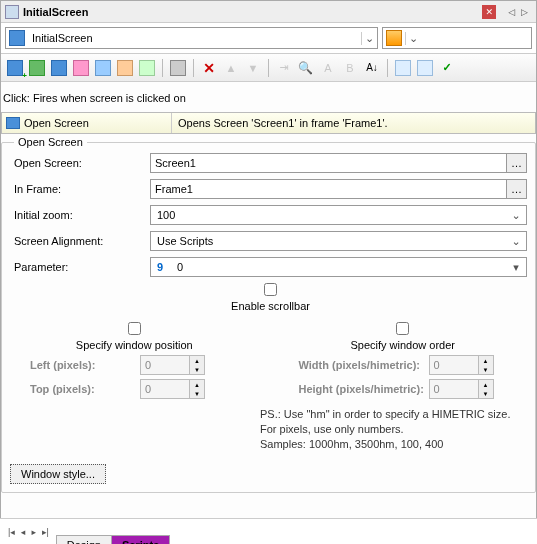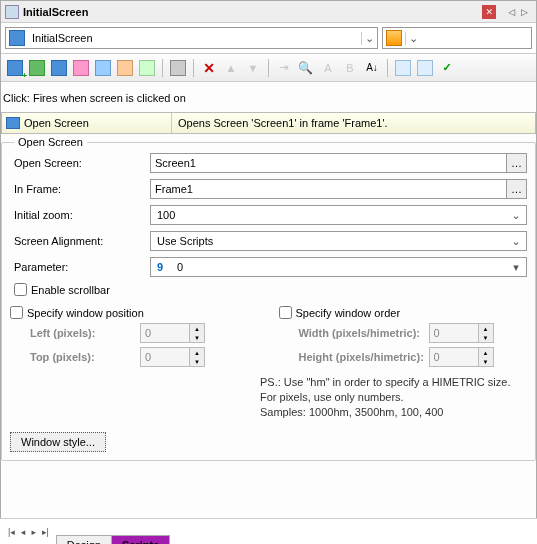--- a/index.html
+++ b/index.html
@@ -32,21 +32,21 @@
 .fieldset-body { margin-top: -12px; }
 .form-row { display: flex; align-items: center; margin-bottom: 6px; }
 .form-label { width: 140px; padding-left: 4px; }
 .form-control { flex: 1; display: flex; }
 .inp { border: 1px solid #999; height: 20px; padding: 0 4px; background: #fff; flex: 1; font-family: inherit; font-size: 11px; }
 .btn-browse { width: 20px; height: 20px; border: 1px solid #999; border-left: none; background: #eee; cursor: pointer; display: flex; align-items: center; justify-content: center; }
 .sel { border: 1px solid #999; height: 20px; padding: 0 2px; background: #fff; flex: 1; display: flex; align-items: center; }
 .sel-text { flex: 1; padding-left: 4px; }
 .sel-arr { width: 16px; text-align: center; color: #555; }
 .param-icon { width: 12px; height: 12px; margin: 0 4px; color: #06c; font-weight: bold; }
-.chk-row { display: flex; align-items: center; gap: 4px; margin: 6px 0 4px 4px; }
+.chk-row { display: flex; align-items: center; gap: 4px; margin: 6px 0 4px 4px; flex-direction: column; }
 .cols { display: flex; gap: 20px; margin-top: 4px; }
 .col { flex: 1; }
 .spinner-row { display: flex; align-items: center; margin: 4px 0 4px 20px; }
 .spinner-label { width: 110px; color: #888; font-weight: bold; }
 .spinner { display: flex; }
 .spinner-inp { width: 50px; height: 20px; border: 1px solid #bbb; padding: 0 4px; color: #888; background: #f5f5f5; font-family: inherit; font-size: 11px; }
 .spinner-btns { display: flex; flex-direction: column; border: 1px solid #bbb; border-left: none; }
 .spinner-btn { height: 9px; width: 14px; background: #eee; font-size: 6px; display: flex; align-items: center; justify-content: center; cursor: pointer; }
 .hint { font-size: 11px; color: #333; margin-left: 250px; margin-top: 4px; line-height: 1.35; }
 .win-style-btn { margin-top: 12px; padding: 3px 10px; border: 1px dotted #555; background: #f0f0f0; cursor: pointer; font-family: inherit; font-size: 11px; }

